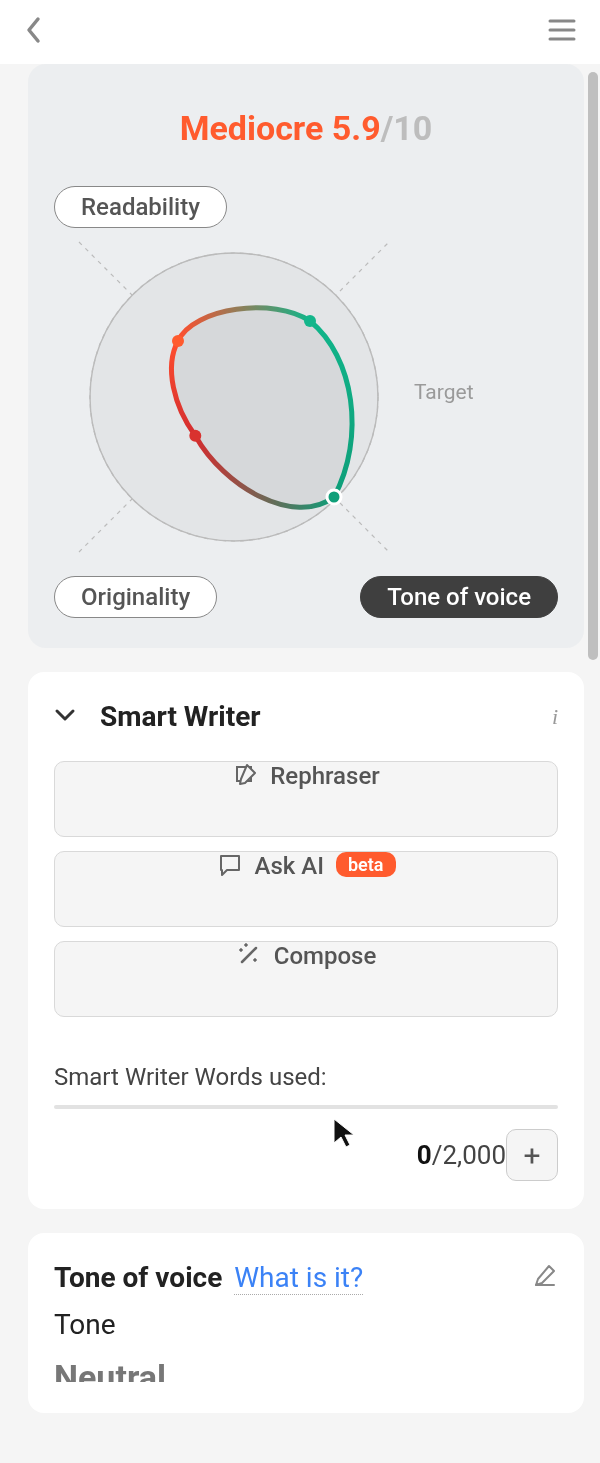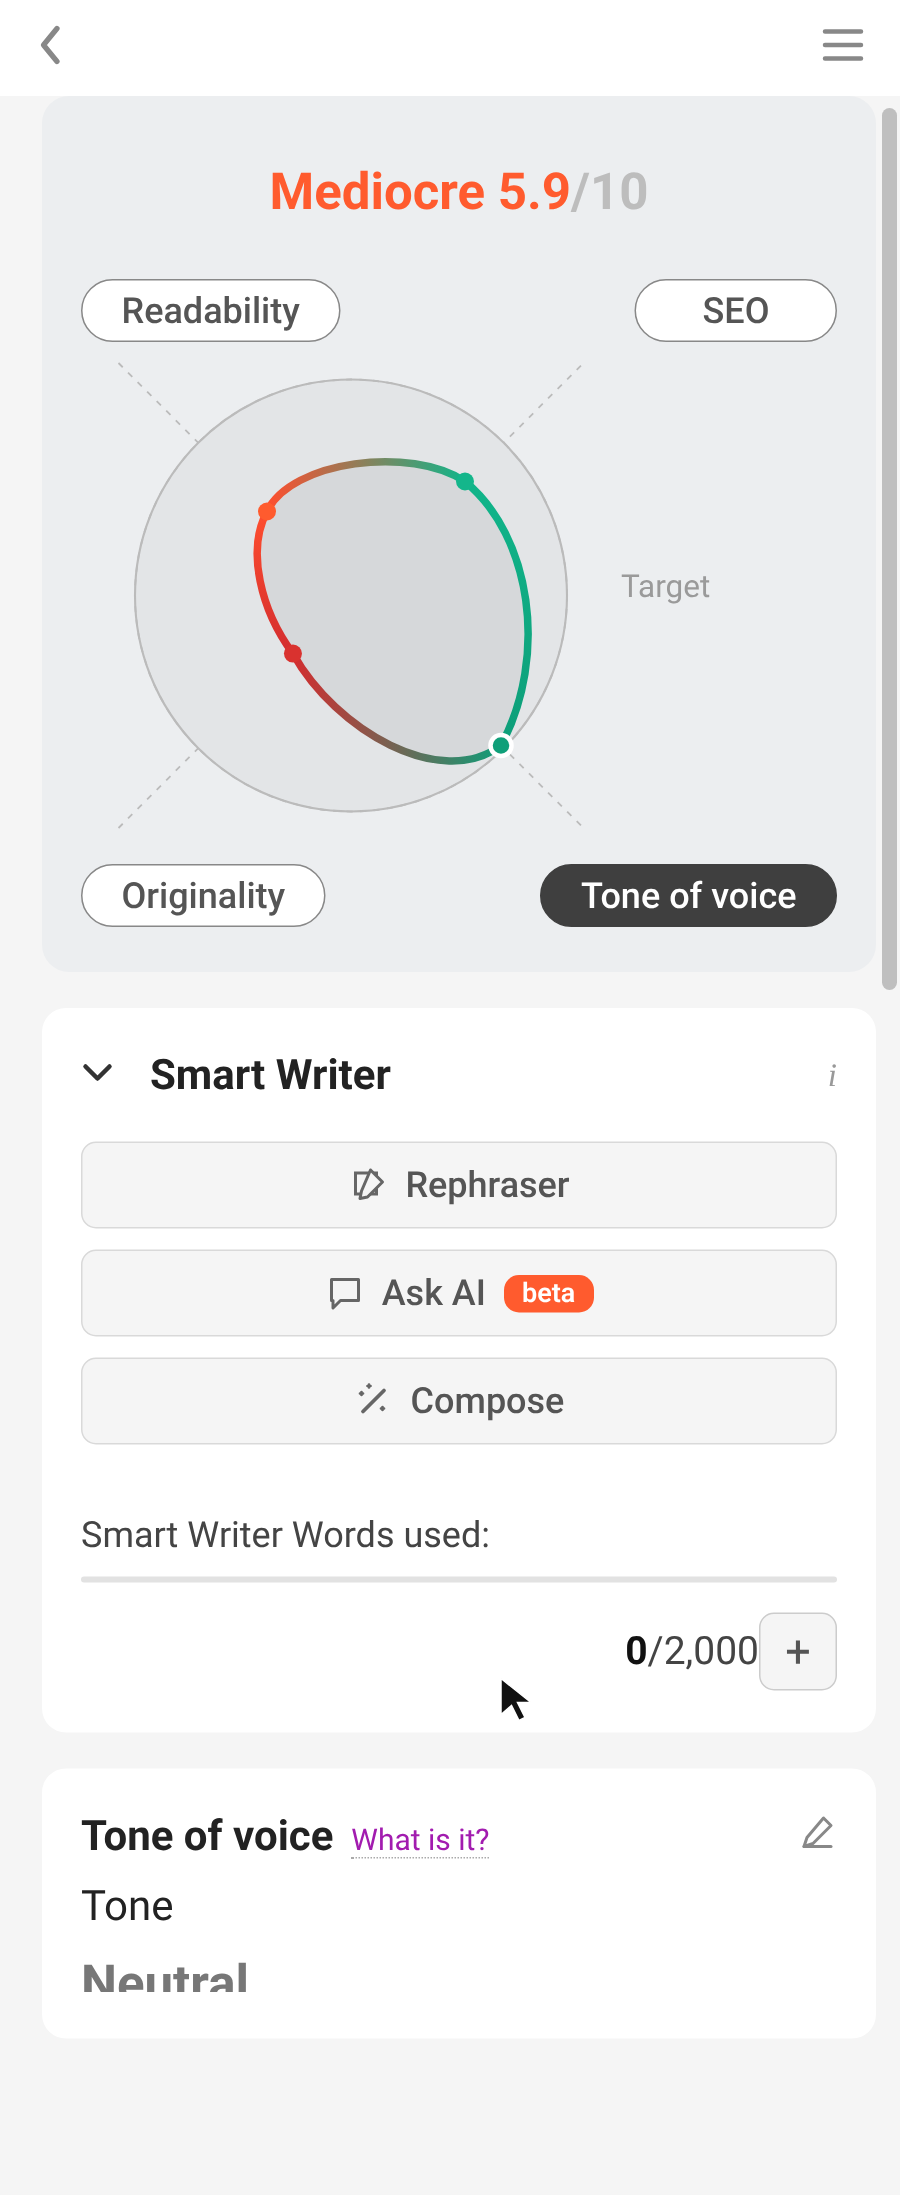--- a/index.html
+++ b/index.html
@@ -114,25 +114,25 @@
   color: #222;
 }
 .info-icon {
   font-family: Georgia, serif;
   font-style: italic;
   font-size: 22px;
   color: #999;
 }
 .action-btn {
   display: flex;
-  align-items: center;
+  align-items: flex-start;
   justify-content: center;
   gap: 12px;
   width: 100%;
-  height: 58px;
+  height: 76px;
   border: 1px solid #d9d9d9;
   border-radius: 10px;
   background: #f5f5f5;
   font-size: 24px;
   color: #555;
   font-weight: 500;
   cursor: pointer;
   margin-top: 14px;
 }
 .action-btn svg { flex: none; }
@@ -176,21 +176,21 @@
 
 .tone-header-row {
   display: flex;
   align-items: center;
   justify-content: space-between;
 }
 .tone-title {
   font-size: 28px; font-weight: 700; color:#222;
 }
 .what-link {
-  font-size: 20px; color:#a21caf; border-bottom: 1.5px dotted #aaa; cursor: pointer; margin-left: 8px;
+  font-size: 28px; color:#3b82f6; border-bottom: 1.5px dotted #aaa; cursor: pointer; margin-left: 8px;
 }
 .tone-sub {
   font-size: 28px; font-weight:400; color:#222; margin-top: 14px;
 }
 .tone-value {
   font-size: 34px; font-weight:700; color:#777; margin-top: 16px;
   overflow: hidden; height: 25px;
 }
 
 
@@ -232,21 +232,20 @@
 
   <div class="radar-card">
 
     <div class="score-line">
       <span class="label">Mediocre</span>
       <span class="value">5.9</span><span class="max">/10</span>
     </div>
 
     <div class="pill-row top" style="margin-top:38px">
       <div class="pill">Readability</div>
-      <div class="pill" style="padding:6px 44px">SEO</div>
     </div>
 
     <div class="radar-box">
       <svg width="360" height="340" viewBox="0 0 360 340">
         <g transform="translate(180,165)">
 
           <line x1="-155" y1="-155" x2="155" y2="155" stroke="#bbb" stroke-dasharray="4 5" stroke-width="1.2"></line>
           <line x1="-155" y1="155" x2="155" y2="-155" stroke="#bbb" stroke-dasharray="4 5" stroke-width="1.2"></line>
 
           <circle r="36" fill="none" stroke="#bbb" stroke-dasharray="4 5" stroke-width="1.2"></circle>

